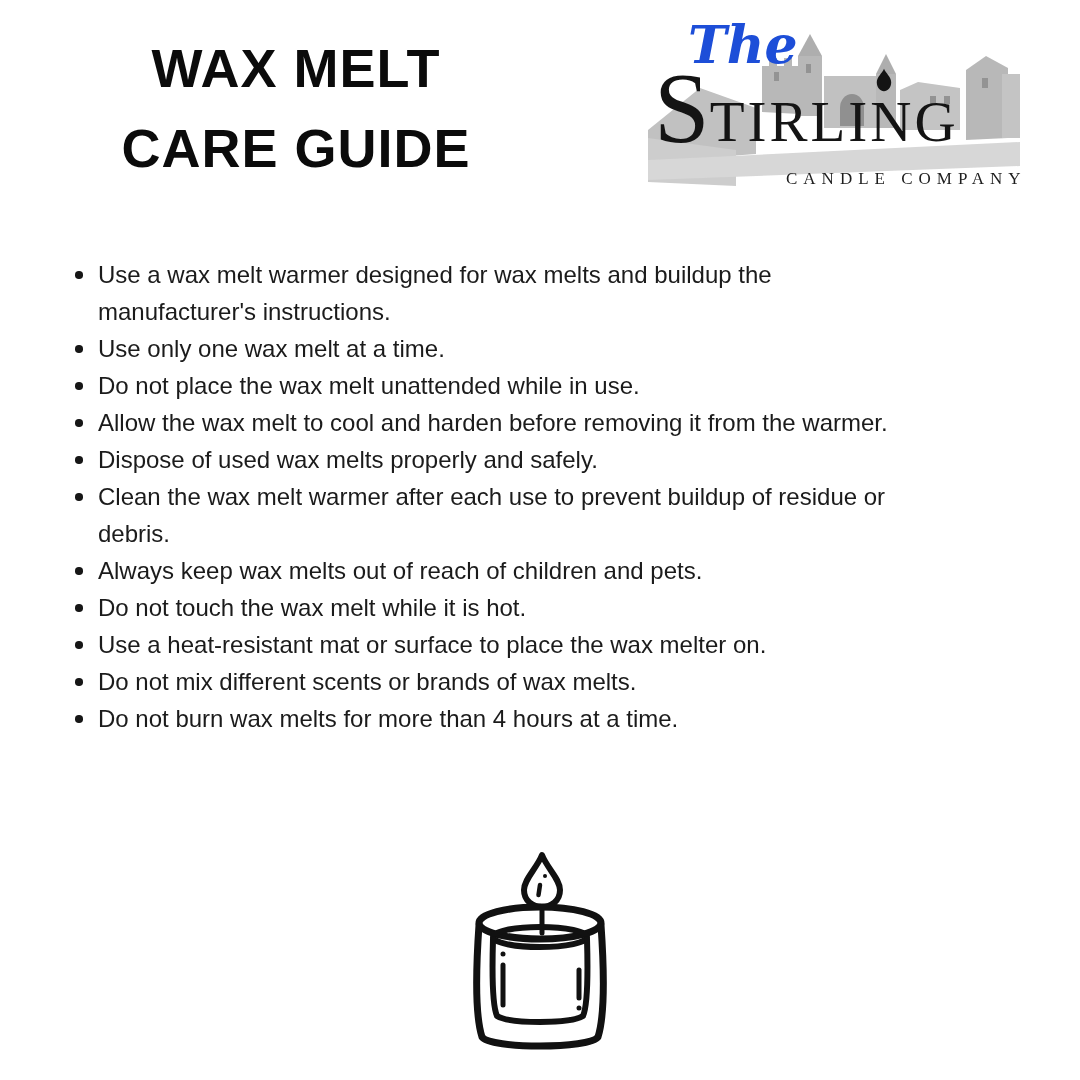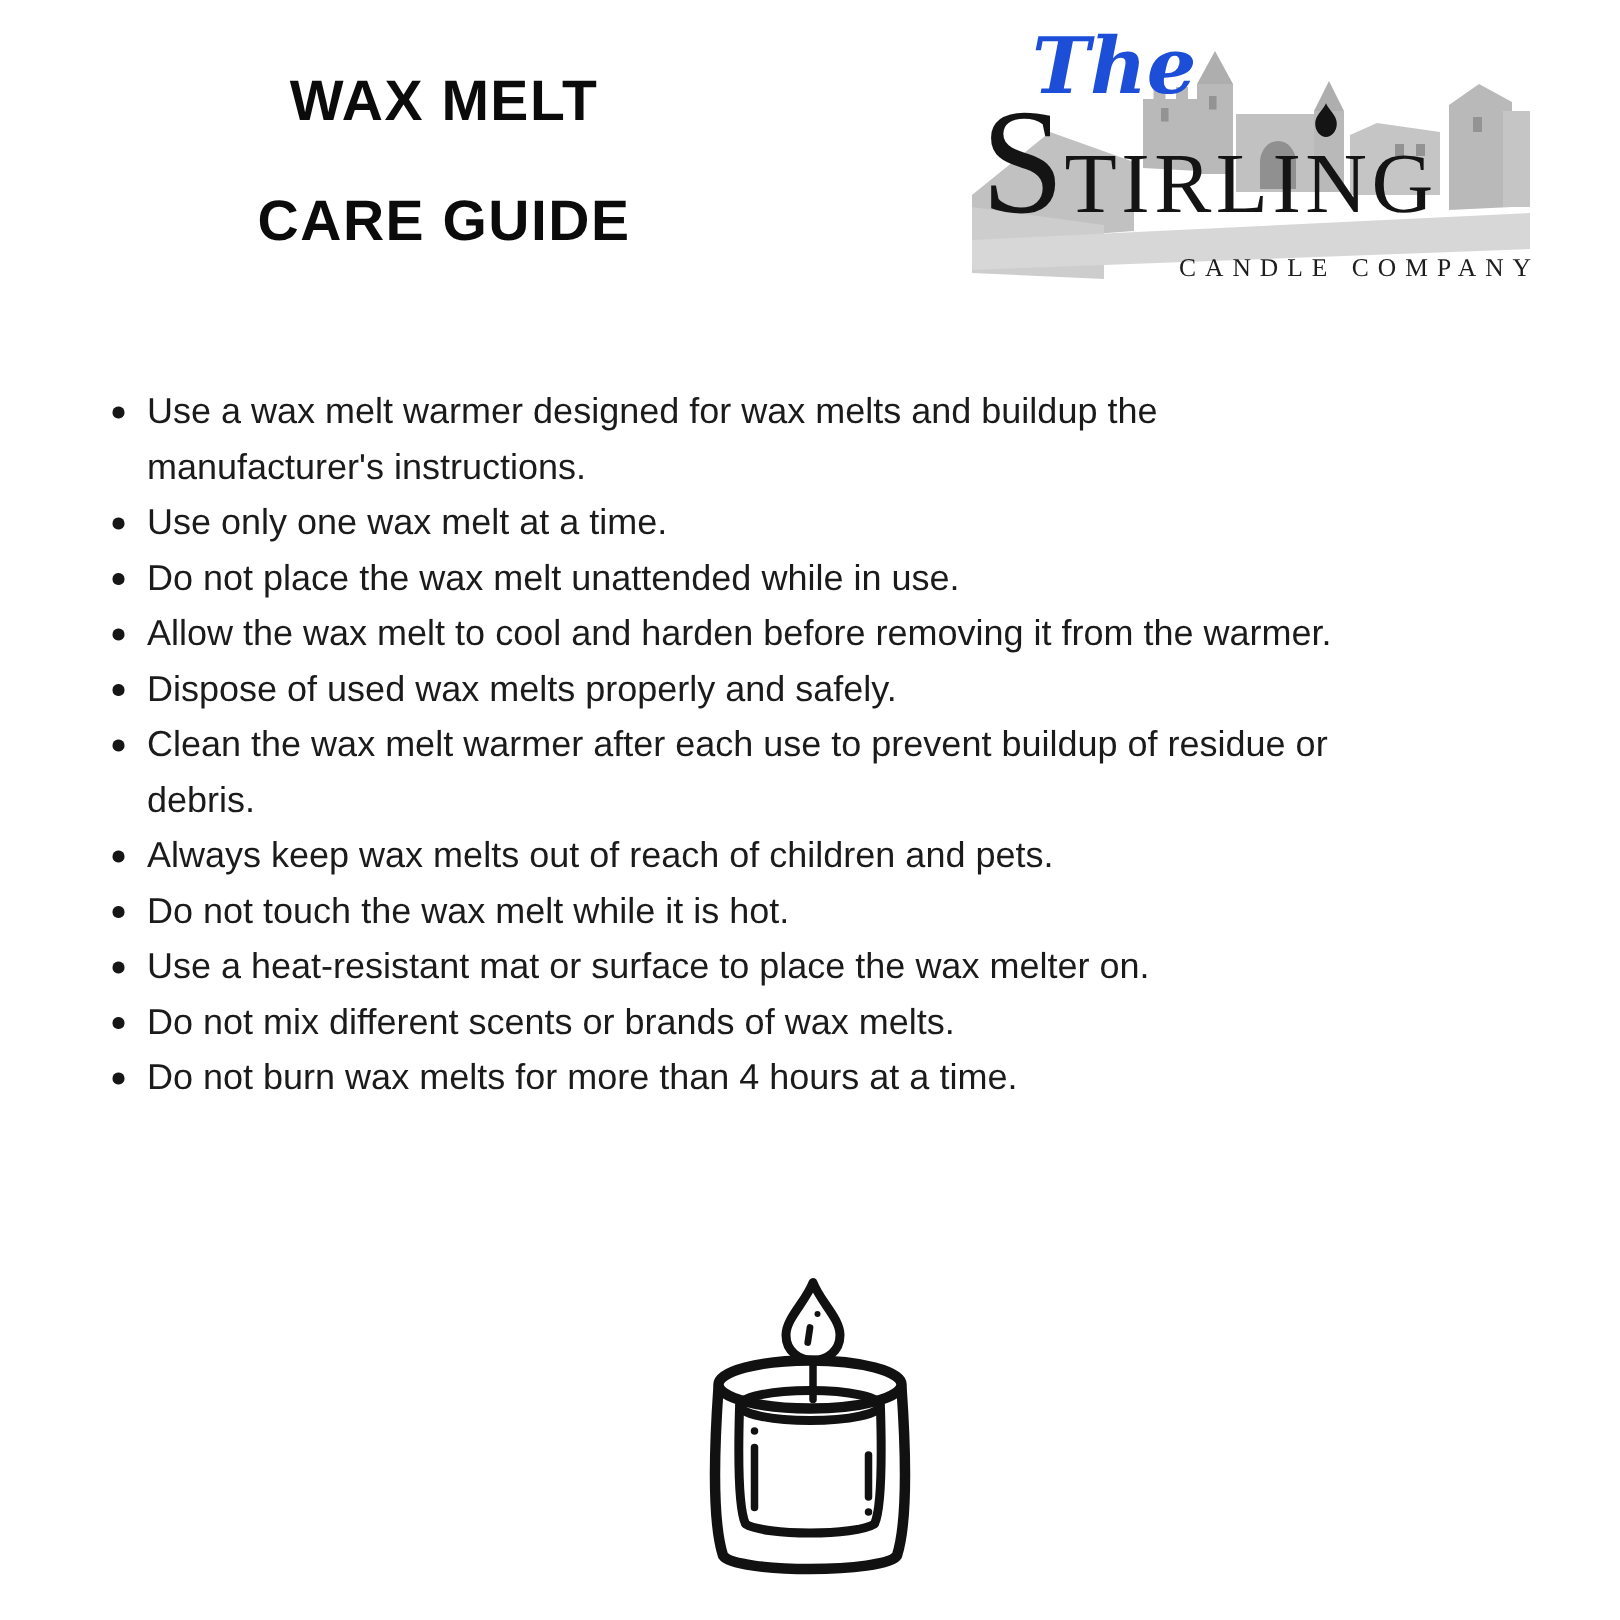--- a/index.html
+++ b/index.html
@@ -14,21 +14,21 @@
     color: #1b1b1b;
   }
 
   
   .title {
     position: absolute;
     left: 90px;
     top: 28px;
     width: 412px;
     text-align: center;
-    font-size: 38px;
+    font-size: 54px;
     font-weight: 700;
     line-height: 80px;
     letter-spacing: 1px;
     color: #0b0b0b;
   }
   .title-line { display: block; white-space: nowrap; }
 
   
   .logo {
     position: absolute;

